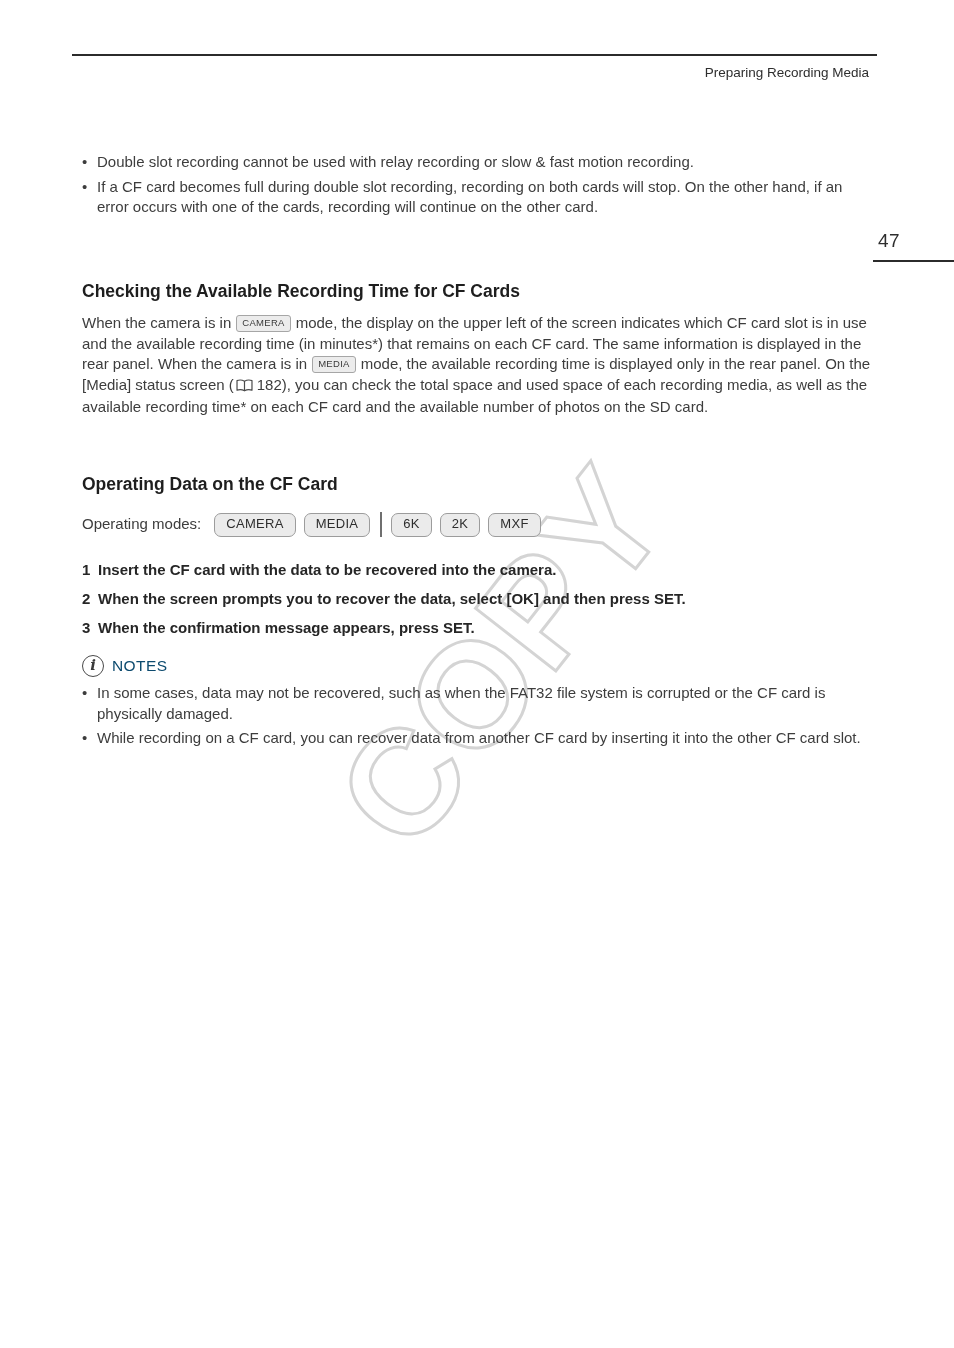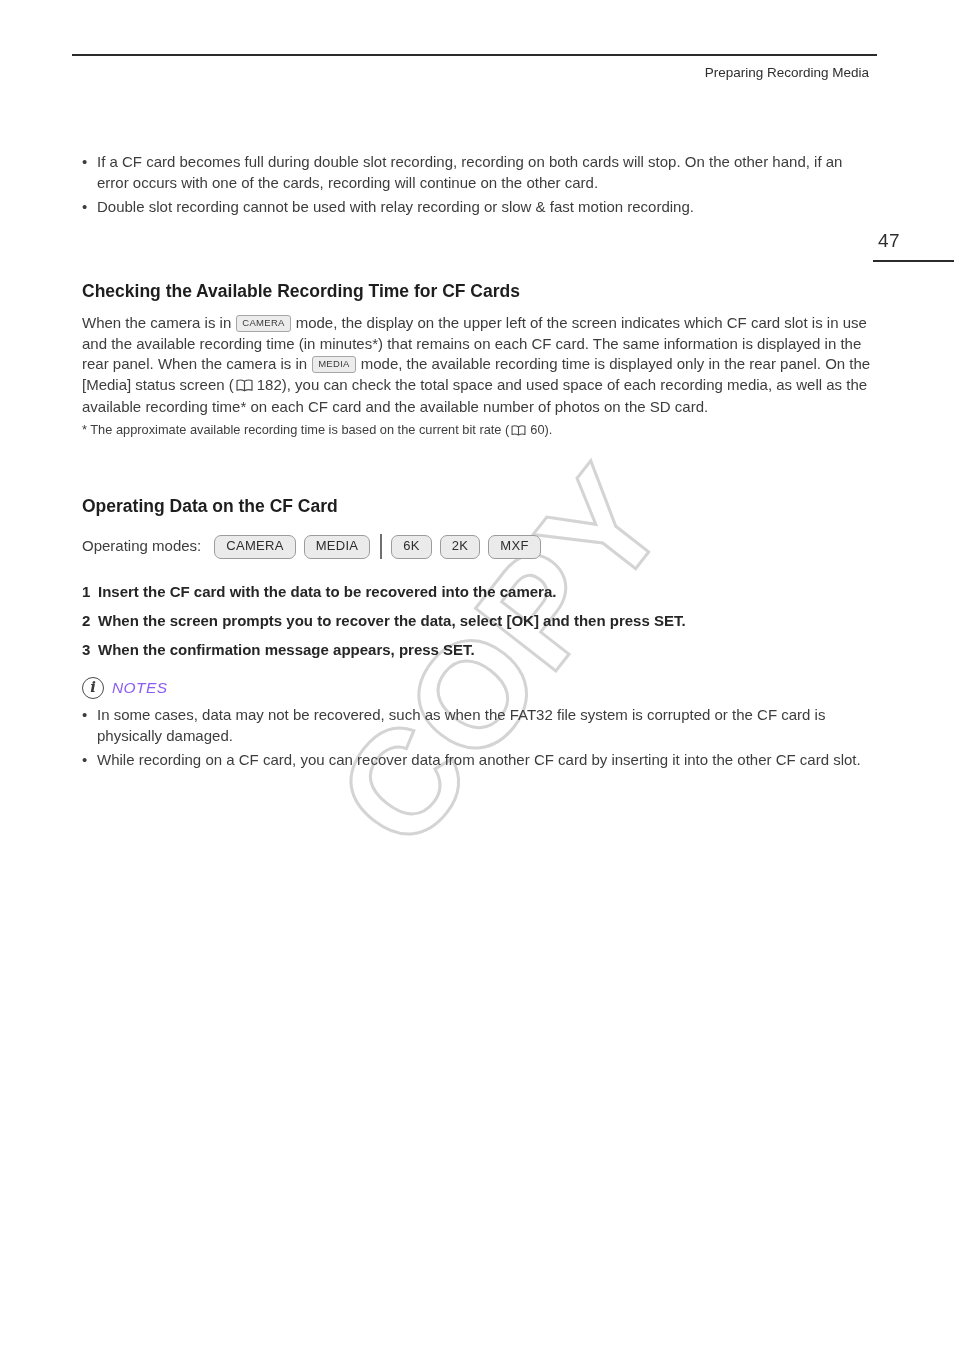--- a/index.html
+++ b/index.html
@@ -187,63 +187,57 @@
     font-family: "DejaVu Serif", serif;
     font-style: italic;
     font-weight: bold;
     font-size: 15px;
     line-height: 1;
     color: #3a3a3a;
     padding-bottom: 1px;
   }
   .notes-title {
     font-size: 15.5px;
-    color: #8b5cf6;
+    color: #0c4a6e;
     letter-spacing: 0.4px;
-    font-style: italic;
   }
   .notes-list { margin-top: 5px; }
   .notes-list .bullet-item { margin-bottom: 3.5px; }
 </style>
 </head>
 <body>
 
 <div class="top-rule"></div>
 <div class="running-header">Preparing Recording Media</div>
 
 <div class="page-number-block">
   <div class="page-number">47</div>
   <div class="page-number-rule"></div>
 </div>
 
 <div class="watermark">COPY</div>
 
 <div class="content">
 
   <div class="bullet-item">
+    <span class="bullet-text">Double slot recording cannot be used with relay recording or slow &amp; fast motion recording.</span>
+  </div>
+  <div class="bullet-item">
     <span class="bullet-text">If a CF card becomes full during double slot recording, recording on both cards will stop. On the other hand, if an error occurs with one of the cards, recording will continue on the other card.</span>
-  </div>
-  <div class="bullet-item">
-    <span class="bullet-text">Double slot recording cannot be used with relay recording or slow &amp; fast motion recording.</span>
   </div>
 
   <div class="section-heading heading-recording-time">Checking the Available Recording Time for CF Cards</div>
 
   <div class="para">
     <span>When the camera is in</span><span class="inline-badge">CAMERA</span><span>mode, the display on the upper left of the screen indicates which CF card slot is in use and the available recording time (in minutes*) that remains on each CF card. The same information is displayed in the rear panel. When the camera is in</span><span class="inline-badge">MEDIA</span><span>mode, the available recording time is displayed only in the rear panel.</span>
     <span>On the [Media] status screen (</span><span class="book-icon"><svg width="17" height="13" viewBox="0 0 20 15">
           <path d="M10 2.6 C7.4 1 3.7 0.8 1.2 1.8 L1.2 13 C3.7 12 7.4 12.2 10 13.8 C12.6 12.2 16.3 12 18.8 13 L18.8 1.8 C16.3 0.8 12.6 1 10 2.6 Z M10 2.6 L10 13.8" fill="none" stroke="#4a4a4a" stroke-width="1.4" stroke-linejoin="round"></path>
         </svg></span><span>182</span><span>), you can check the total space and used space of each recording media, as well as the available recording time* on each CF card and the available number of photos on the SD card.</span>
   </div>
 
-  <div class="footnote">
-    <span>* The approximate available recording time is based on the current bit rate (</span><span class="book-icon"><svg width="15" height="11" viewBox="0 0 20 15">
-          <path d="M10 2.6 C7.4 1 3.7 0.8 1.2 1.8 L1.2 13 C3.7 12 7.4 12.2 10 13.8 C12.6 12.2 16.3 12 18.8 13 L18.8 1.8 C16.3 0.8 12.6 1 10 2.6 Z M10 2.6 L10 13.8" fill="none" stroke="#4a4a4a" stroke-width="1.5" stroke-linejoin="round"></path>
-        </svg></span><span>60</span><span>).</span>
-  </div>
 
   <div class="section-heading heading-recovering">Operating Data on the CF Card</div>
 
 
   <div class="op-modes-row">
     <span class="op-modes-label">Operating modes:</span>
     <span class="op-badge">CAMERA</span>
     <span class="op-badge">MEDIA</span>
     <span class="op-divider"></span>
     <span class="op-badge">6K</span>

